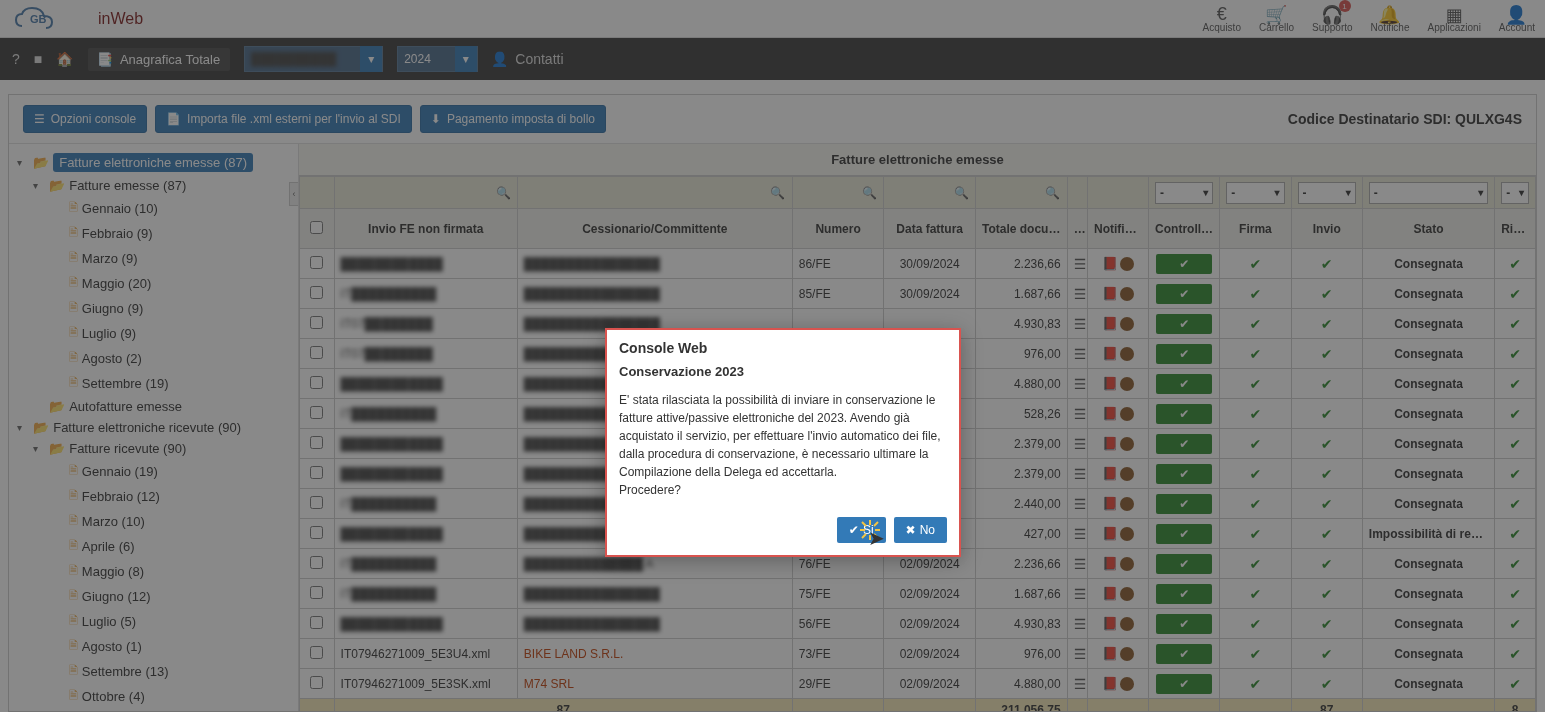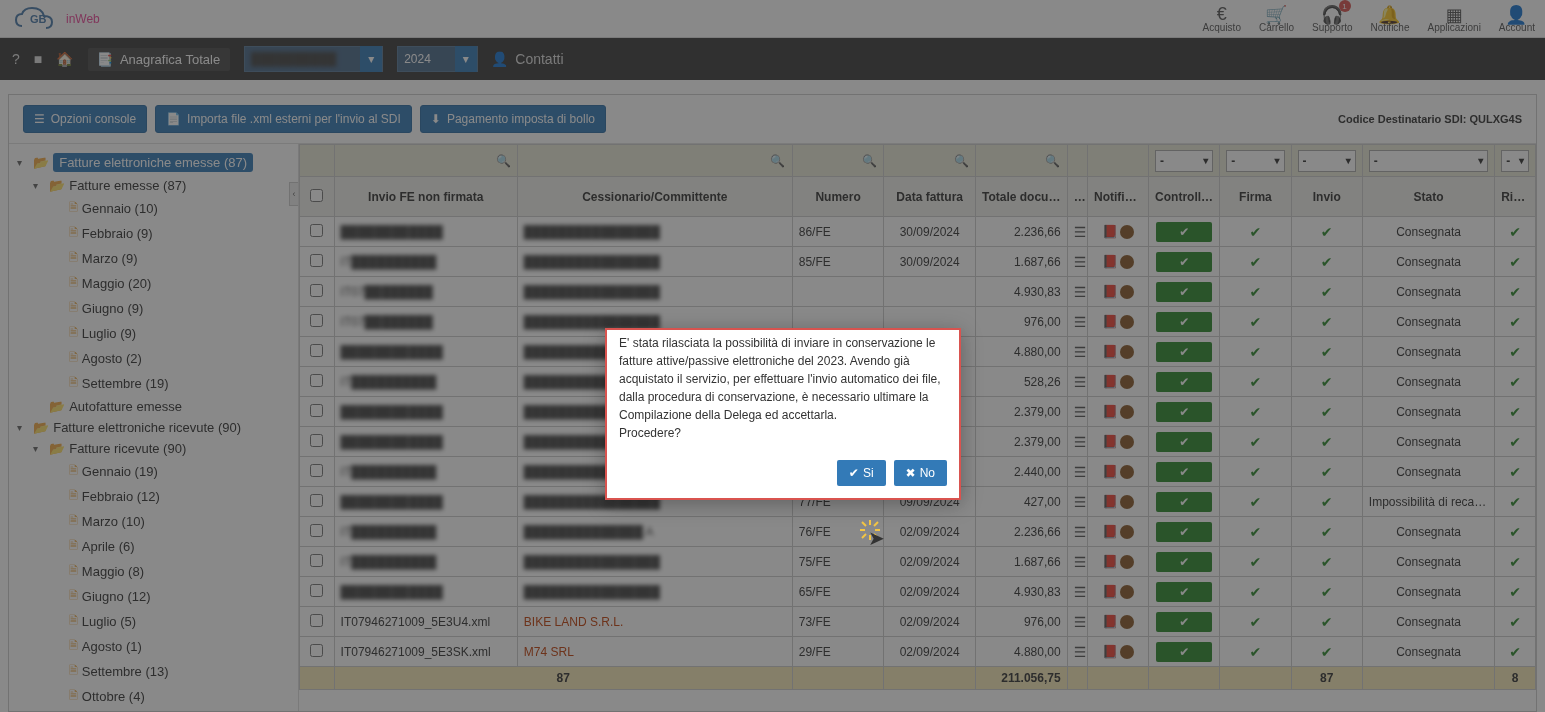--- a/index.html
+++ b/index.html
@@ -2,42 +2,42 @@
 <html><head>
 <meta charset="utf-8">
 <style>
 * { box-sizing: border-box; margin: 0; padding: 0; font-family: Arial, sans-serif; }
 body { background: #fff; font-size: 12px; color: #333; overflow: hidden; width: 1545px; height: 712px; position: relative; }
 
 
 .topbar { height: 38px; background: #fff; display: flex; align-items: center; padding: 0 10px; border-bottom: 1px solid #ddd; }
 .logo { display: flex; align-items: center; gap: 6px; }
 .logo-cloud { width: 50px; height: 30px; position: relative; }
-.logo-text { font-size: 12px; color: #ec4899; font-weight: 500; }
+.logo-text { font-size: 16px; color: #7f1d1d; font-weight: 500; margin-left: 32px; }
 .topbar-right { margin-left: auto; display: flex; gap: 18px; }
 .topbar-icon { display: flex; flex-direction: column; align-items: center; color: #555; font-size: 10px; cursor: pointer; position: relative; }
 .topbar-icon .ico { font-size: 18px; height: 18px; }
 .badge-red { position: absolute; top: -4px; right: 2px; background: #d9534f; color: #fff; border-radius: 50%; width: 12px; height: 12px; font-size: 8px; display: flex; align-items: center; justify-content: center; }
 
 
 .navbar { height: 42px; background: #3a3a3a; display: flex; align-items: center; padding: 0 12px; gap: 14px; color: #fff; }
 .nav-item { color: #ddd; font-size: 14px; cursor: pointer; display: flex; align-items: center; gap: 6px; }
 .nav-breadcrumb { background: #4a4a4a; padding: 4px 10px; border-radius: 2px; font-size: 13px; display: flex; align-items: center; gap: 6px; }
 .nav-select { background: #4a6a8a; color: #fff; border: 1px solid #5a7a9a; height: 26px; display: flex; align-items: center; padding: 0 6px; font-size: 12px; gap: 30px; }
 .nav-select.blurred { min-width: 130px; }
 .nav-caret { background: #337ab7; width: 22px; height: 26px; display: flex; align-items: center; justify-content: center; margin-left: -6px; margin-right: -6px; }
 
 
 .content-wrap { position: absolute; top: 80px; left: 0; right: 0; bottom: 0; padding: 14px 8px 0 8px; }
 .content-inner { background: #fff; border: 1px solid #ccc; height: 100%; display: flex; flex-direction: column; }
 
 
 .actionbar { padding: 10px 14px; display: flex; align-items: center; gap: 8px; border-bottom: 1px solid #e0e0e0; }
 .btn-blue { background: #337ab7; color: #fff; border: 1px solid #2e6da4; padding: 6px 10px; font-size: 12px; cursor: pointer; border-radius: 3px; display: flex; align-items: center; gap: 6px; }
-.sdi-code { margin-left: auto; font-size: 11px; font-weight: bold; color: #333; }
+.sdi-code { margin-left: auto; font-size: 14px; font-weight: bold; color: #333; }
 
 
 .main-split { flex: 1; display: flex; overflow: hidden; }
 
 
 .sidebar { width: 290px; border-right: 1px solid #ddd; overflow-y: auto; padding: 6px 4px; font-size: 13px; position: relative; }
 .tree-item { display: flex; align-items: center; gap: 4px; padding: 3px 4px; cursor: pointer; white-space: nowrap; }
 .tree-item .label-active { background: #337ab7; color: #fff; padding: 2px 6px; border-radius: 3px; }
 .tree-caret { width: 12px; color: #666; font-size: 10px; }
 .tree-folder { color: #e8a33d; font-size: 13px; }
@@ -63,21 +63,21 @@
 .col-name { width: 180px; }
 .col-cess { width: 270px; }
 .col-num { width: 90px; }
 .col-date { width: 90px; text-align: center; }
 .col-tot { width: 90px; text-align: right; }
 .col-dots { width: 20px; text-align: center; }
 .col-vis { width: 60px; text-align: center; }
 .col-ctrl { width: 70px; text-align: center; }
 .col-firma { width: 70px; text-align: center; }
 .col-invio { width: 70px; text-align: center; }
-.col-stato { width: 130px; text-align: center; }
+.col-stato { width: 130px; text-align: center; font-weight: bold; }
 .col-ric { width: 40px; text-align: center; }
 
 .filter-select { background: #fff; border: 1px solid #aaa; display: flex; align-items: center; justify-content: space-between; padding: 2px 4px; height: 22px; }
 .filter-select::after { content: '▾'; font-size: 10px; }
 
 .check-green { background: #2e8b2e; color: #fff; display: inline-flex; width: 56px; height: 20px; align-items: center; justify-content: center; border-radius: 2px; }
 .check-plain { color: #2e8b2e; font-size: 14px; }
 
 .vis-icons { display: inline-flex; gap: 2px; align-items: center; }
 .ico-list { color: #555; font-size: 14px; }
@@ -294,20 +294,21 @@
             <span class="tree-caret"></span>
             <span class="tree-file">🗎</span>
             <span>Ottobre (4)</span>
           </div>
           <div class="tree-item tree-l1">
             <span class="tree-caret"></span>
           </div>
         </div>
 
       <div class="table-area">
+        <div class="table-title">Fatture elettroniche emesse</div>
         <div class="grid">
           <table>
             <colgroup>
               <col class="col-chk">
                 <col class="col-name">
                 <col class="col-cess">
                 <col class="col-num">
                 <col class="col-date">
                 <col class="col-tot">
                 <col class="col-dots">
@@ -594,21 +595,21 @@
                   <td class="col-ctrl"><span class="check-green">✔</span></td>
                   <td class="col-firma"><span class="check-plain">✔</span></td>
                   <td class="col-invio"><span class="check-plain">✔</span></td>
                   <td class="col-stato">Consegnata</td>
                   <td class="col-ric"><span class="check-plain">✔</span></td>
                 </tr>
                 <tr>
                   <td class="col-chk"><input type="checkbox" style=""></td>
                   <td><span class="blur-text">████████████</span></td>
                   <td><span class="blur-text">████████████████</span></td>
-                  <td>65/FE</td>
+                  <td>56/FE</td>
                   <td class="col-date">02/09/2024</td>
                   <td class="col-tot">4.930,83</td>
                   <td class="col-dots"><span class="ico-list">☰</span></td>
                   <td class="col-vis"><span class="vis-icons">
                       <span class="ico-pdf">📕</span>
                       <span class="ico-at"></span>
                     </span></td>
                   <td class="col-ctrl"><span class="check-green">✔</span></td>
                   <td class="col-firma"><span class="check-plain">✔</span></td>
                   <td class="col-invio"><span class="check-plain">✔</span></td>
@@ -670,20 +671,22 @@
             </tfoot>
           </table>
         </div>
       </div>
     </div>
   </div>
 </div>
 
 <div class="overlay"></div>
 <div class="modal">
+  <div class="modal-title">Console Web</div>
+  <div class="modal-subtitle">Conservazione 2023</div>
   <div class="modal-body">
     <span>E' stata rilasciata la possibilità di inviare in conservazione le fatture attive/passive elettroniche del 2023. Avendo già acquistato il servizio, per effettuare l'invio automatico dei file, dalla procedura di conservazione, è necessario ultimare la Compilazione della Delega ed accettarla.</span><br>
     <span>Procedere?</span>
   </div>
   <div class="modal-footer">
     <button class="btn-modal btn-si">
         <span>✔</span> 
         <span>Si</span>
       </button>
     <button class="btn-modal btn-no">

